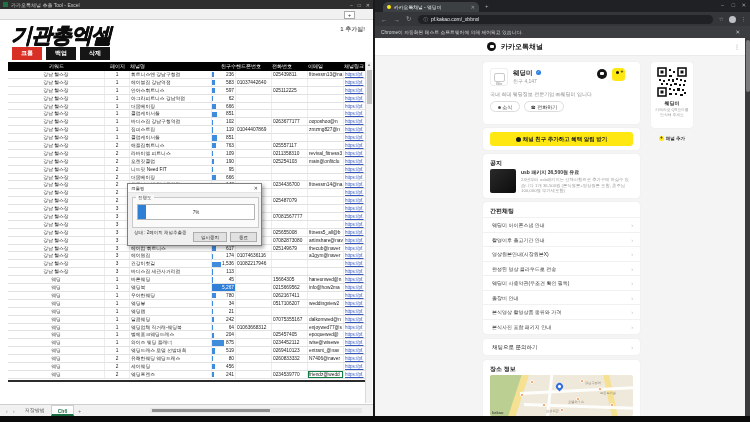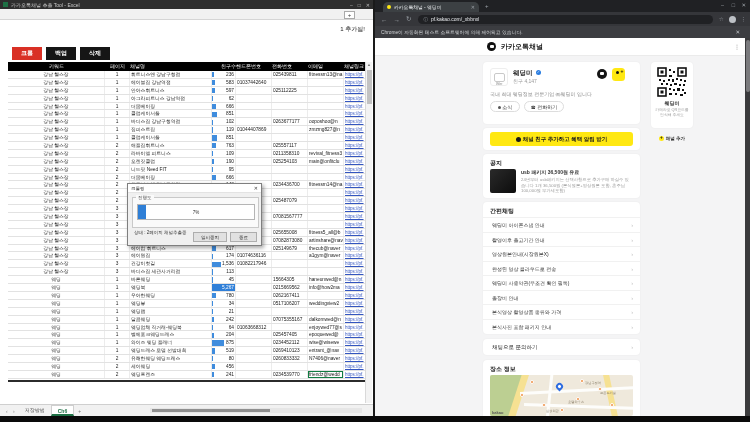--- a/index.html
+++ b/index.html
@@ -173,20 +173,21 @@
   <div id="lw-titlebar">
     <span class="app-ico"></span>
     <span class="t">카카오톡채널 추출 Tool - Excel</span>
     <span class="wc">–</span>
     <span class="wc">□</span>
     <span class="wc">✕</span>
   </div>
   <div id="lw-ribbon"></div>
   <div id="lw-plusbox">+</div>
 
+  <div id="app-title">기관총엑셀</div>
   <div id="added-badge">1 추가됨!</div>
 
   <div id="btn-crawl" class="tool-btn">크롤</div>
   <div id="btn-backup" class="tool-btn">백업</div>
   <div id="btn-delete" class="tool-btn">삭제</div>
 
   <div id="tbl">
     <div id="thead">
         <div class="th c0">키워드</div>
         <div class="th c1">페이지</div>

